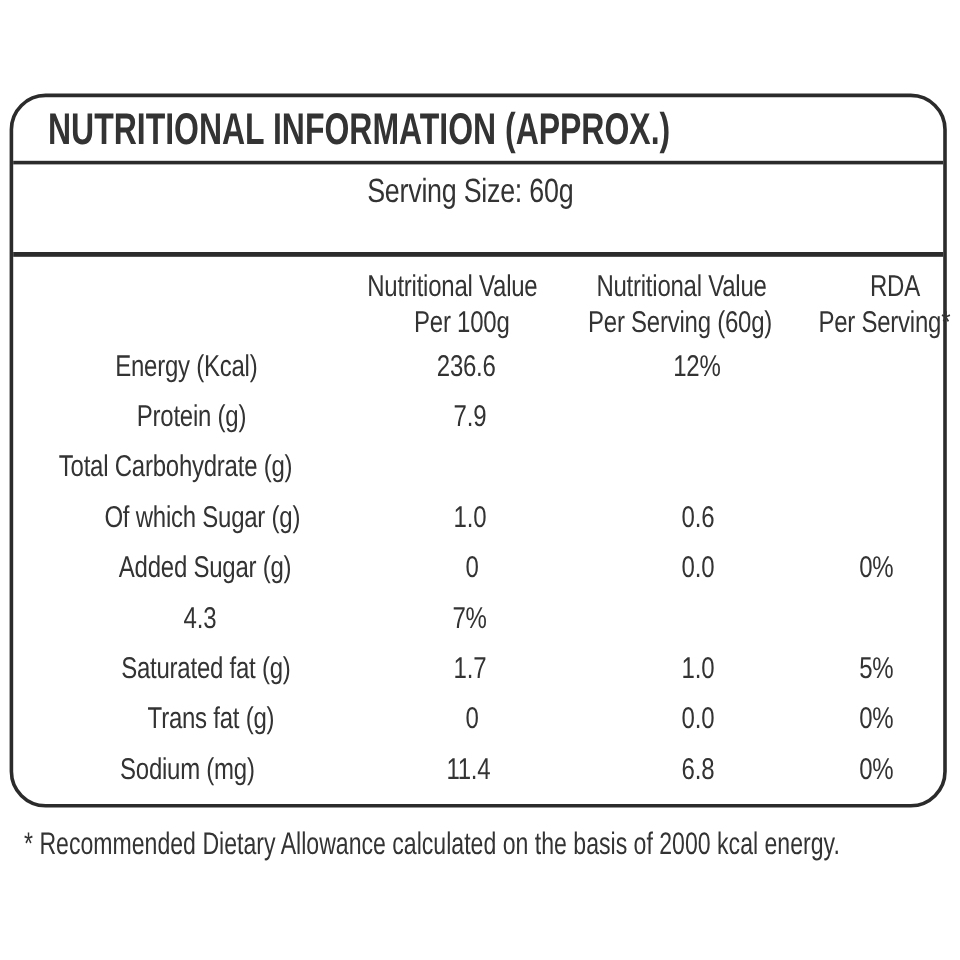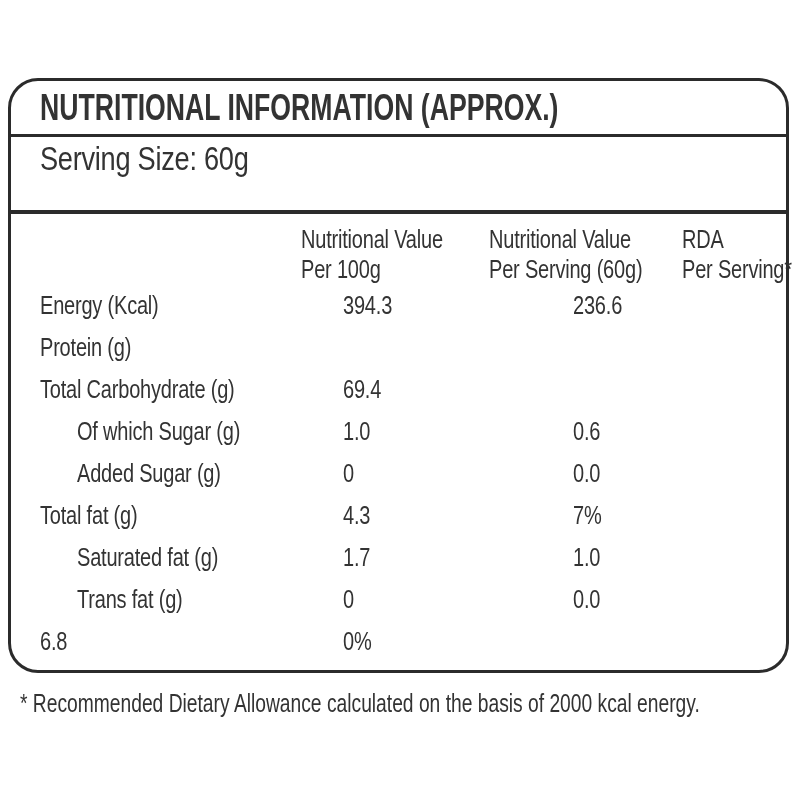--- a/index.html
+++ b/index.html
@@ -5,21 +5,21 @@
   html, body {
     margin: 0;
     padding: 0;
     width: 800px;
     height: 800px;
     background: #ffffff;
     font-family: "Liberation Sans", sans-serif;
     color: #333333;
     overflow: hidden;
   }
-  .stage { position: relative; width: 800px; height: 800px; background: #ffffff; }
+  .stage { position: relative; width: 800px; height: 800px; background: #ffffff; text-align: center; }
 
   
   .cx       { display: inline-block; transform: scaleX(0.80); transform-origin: 0 50%; white-space: nowrap; letter-spacing: -0.01em; }
   .cx-title { display: inline-block; transform: scaleX(0.72); transform-origin: 0 50%; white-space: nowrap; letter-spacing: 0; }
   .cx-foot  { display: inline-block; transform: scaleX(0.74); transform-origin: 0 50%; white-space: nowrap; }
 
   .label-box {
     position: absolute;
     left: 8px; top: 78px;
     width: 781px; height: 595px;
@@ -40,38 +40,38 @@
     font-weight: bold;
     color: #333333;
   }
 
   .sec-serving {
     position: absolute; top: 56px; left: 0; right: 0;
     height: 77px;
     box-sizing: border-box;
     border-bottom: 4px solid #2b2b2b;
     padding: 5px 0 0 29px;
-    font-size: 34px;
+    font-size: 28px;
     line-height: 33px;
   }
   .serving-line { display: block; }
 
   .sec-table {
     position: absolute; top: 133px; left: 0; right: 0; bottom: 0;
     padding: 10px 0 0 29px;
     font-size: 25px;
   }
 
   .thead, .trow {
     display: grid;
     grid-template-columns: 261px 188px 193px 1fr;
   }
   .thead { height: 60px; line-height: 30px; }
   .thead .hcell div { height: 30px; }
-  .trow { height: 42px; align-items: center; gap: 42px; }
+  .trow { height: 42px; align-items: center; }
   .trow.indent .name-cell { padding-left: 37px; text-decoration: underline; }
   .cell, .hcell { overflow: visible; }
 
   .footnote {
     position: absolute;
     left: 20px; top: 688px;
     font-size: 26px;
     color: #333333;
   }
 </style>
@@ -103,71 +103,71 @@
           <div><span class="cx">Per Serving (60g)</span></div>
         </div>
         <div class="hcell">
           <div><span class="cx">RDA</span></div>
           <div><span class="cx">Per Serving*</span></div>
         </div>
       </div>
 
       <div class="trow">
         <div class="cell name-cell"><span class="cx">Energy (Kcal)</span></div>
-        <div class="cell"><span class="cx">394.3</span></div>
         <div class="cell"><span class="cx">236.6</span></div>
         <div class="cell"><span class="cx">12%</span></div>
       </div>
 
       <div class="trow">
         <div class="cell name-cell"><span class="cx">Protein (g)</span></div>
+        <div class="cell"><span class="cx">7.9</span></div>
         <div class="cell"><span class="cx"></span></div>
       </div>
 
       <div class="trow">
         <div class="cell name-cell"><span class="cx">Total Carbohydrate (g)</span></div>
-        <div class="cell"><span class="cx">69.4</span></div>
         <div class="cell"><span class="cx"></span></div>
       </div>
 
       <div class="trow indent">
         <div class="cell name-cell"><span class="cx">Of which Sugar (g)</span></div>
         <div class="cell"><span class="cx">1.0</span></div>
         <div class="cell"><span class="cx">0.6</span></div>
         <div class="cell"><span class="cx"></span></div>
       </div>
 
       <div class="trow indent">
         <div class="cell name-cell"><span class="cx">Added Sugar (g)</span></div>
         <div class="cell"><span class="cx">0</span></div>
         <div class="cell"><span class="cx">0.0</span></div>
         <div class="cell"><span class="cx">0%</span></div>
       </div>
 
       <div class="trow">
-        <div class="cell name-cell"><span class="cx">Total fat (g)</span></div>
         <div class="cell"><span class="cx">4.3</span></div>
         <div class="cell"><span class="cx">7%</span></div>
       </div>
 
       <div class="trow indent">
         <div class="cell name-cell"><span class="cx">Saturated fat (g)</span></div>
         <div class="cell"><span class="cx">1.7</span></div>
         <div class="cell"><span class="cx">1.0</span></div>
         <div class="cell"><span class="cx">5%</span></div>
       </div>
 
       <div class="trow indent">
         <div class="cell name-cell"><span class="cx">Trans fat (g)</span></div>
         <div class="cell"><span class="cx">0</span></div>
         <div class="cell"><span class="cx">0.0</span></div>
         <div class="cell"><span class="cx">0%</span></div>
       </div>
 
       <div class="trow">
+        <div class="cell name-cell"><span class="cx">Sodium (mg)</span></div>
+        <div class="cell"><span class="cx">11.4</span></div>
         <div class="cell"><span class="cx">6.8</span></div>
         <div class="cell"><span class="cx">0%</span></div>
       </div>
 
     </div>
   </div>
 
   <div class="footnote">
     <span class="cx-foot">* Recommended Dietary Allowance calculated on the basis of 2000 kcal energy.</span>
   </div>

